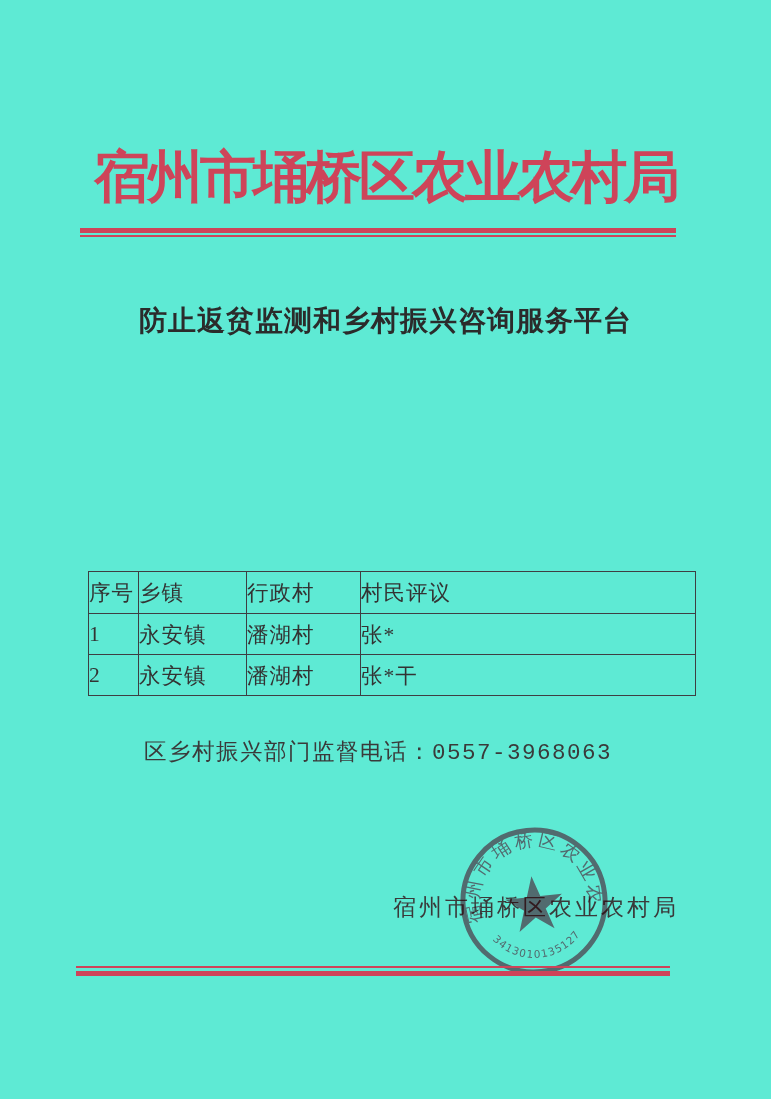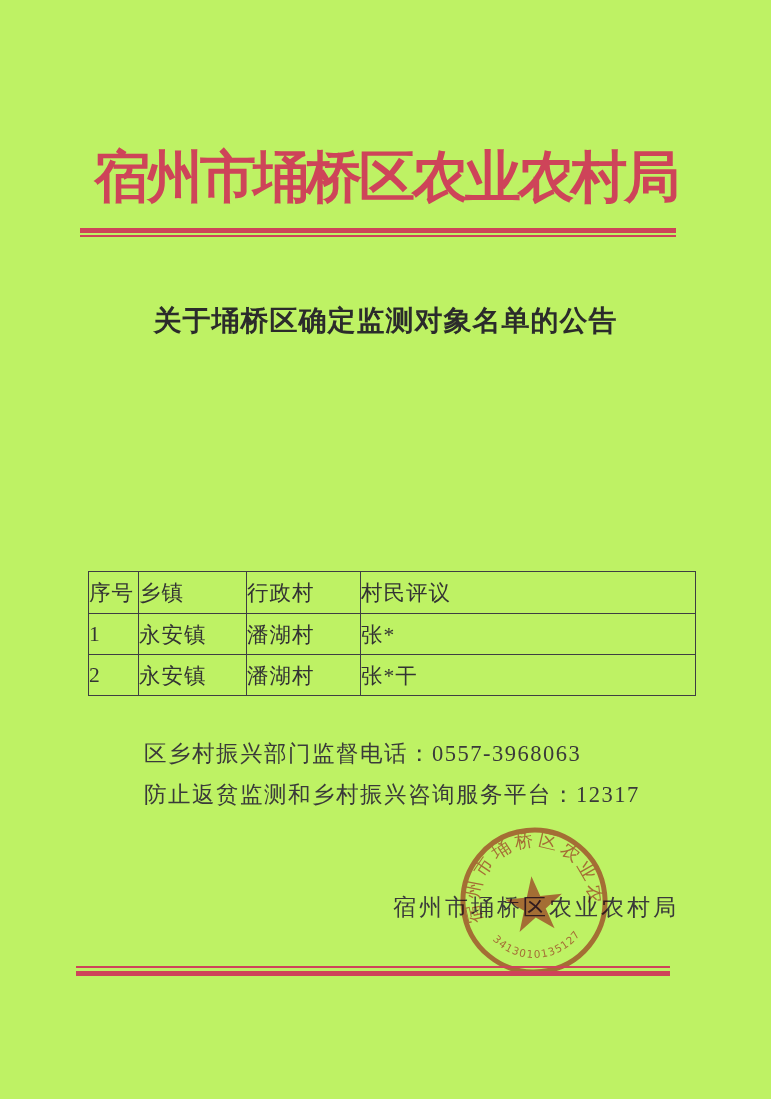--- a/index.html
+++ b/index.html
@@ -1,20 +1,20 @@
 <!DOCTYPE html>
 <html><head>
 <meta charset="utf-8">
 <style>
   html,body{margin:0;padding:0;background:#9a9a9a;}
   .page{
     position:relative;
     width:771px;height:1099px;
     margin:0 auto;
-    background:#bef264;
+    background:#5eead4;
     overflow:hidden;
     font-family:"Liberation Serif","DejaVu Serif",serif;
     color:#3d3d3d;
   }
   
   .letterhead{
     position:absolute;top:140px;left:0;right:0;
     text-align:center;
     font-family:"Liberation Serif","DejaVu Serif",serif;
     font-weight:bold;
@@ -81,20 +81,21 @@
   }
   .roster td{height:40px;letter-spacing:1px;}
   
   .contacts{
     position:absolute;top:733px;left:144px;
     font-size:22.5px;
     line-height:41px;
     letter-spacing:1.5px;
     color:#3a3a3a;
     white-space:nowrap;
+    font-family:Liberation Mono, monospace;
   }
   
   .signature{
     position:absolute;top:892px;right:92px;
     text-align:center;
     color:#3a3a3a;
     white-space:nowrap;
   }
   .signature .org{font-size:23px;letter-spacing:3px;}
   .signature .date{font-size:24px;letter-spacing:2px;margin-top:13px;}
@@ -113,21 +114,21 @@
 
 <div class="page">
 
   <div class="letterhead">宿州市埇桥区农业农村局</div>
 
   <div class="rule rule-top">
     <div class="thick"></div>
     <div class="thin"></div>
   </div>
 
-  <div class="doc-title">关于埇桥区确定监测对象名单的公告</div>
+  <div class="doc-title">防止返贫监测和乡村振兴咨询服务平台</div>
 
 
   <table class="roster">
     <colgroup>
       <col style="width:50px">
         <col style="width:108px">
       <col style="width:114px">
         <col style="width:335px">
     </colgroup>
     <thead>
@@ -149,21 +150,20 @@
         <td>2</td>
         <td>永安镇</td>
         <td>潘湖村</td>
         <td>张*干</td>
       </tr>
     </tbody>
   </table>
 
   <div class="contacts">
     <div>区乡村振兴部门监督电话：0557-3968063</div>
-    <div>防止返贫监测和乡村振兴咨询服务平台：12317</div>
   </div>
 
   <div class="signature">
     <div class="org">宿州市埇桥区农业农村局</div>
   </div>
 
   <svg class="seal" viewBox="0 0 170 170">
     <defs>
       <path id="ringPath" d="M 33.3 103.8 A 55 55 0 1 1 136.7 103.8" fill="none"></path>
       <path id="codePath" d="M 38.3 117.7 A 57 57 0 0 0 131.7 117.7" fill="none"></path>

